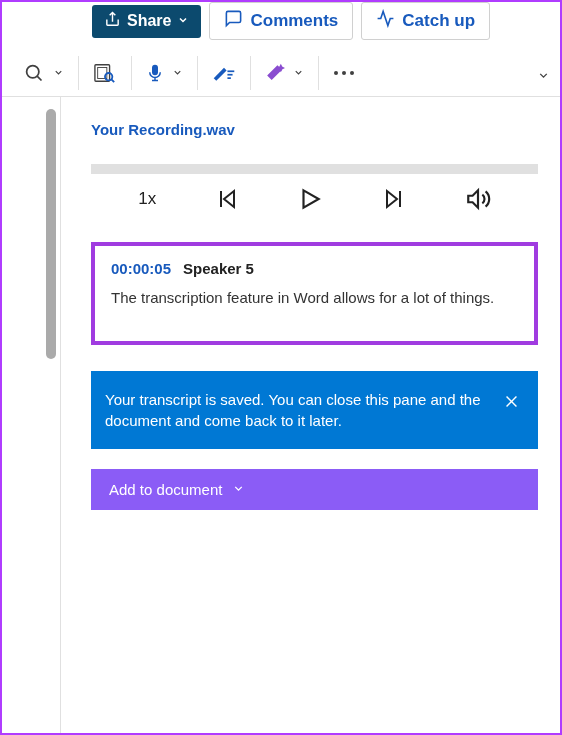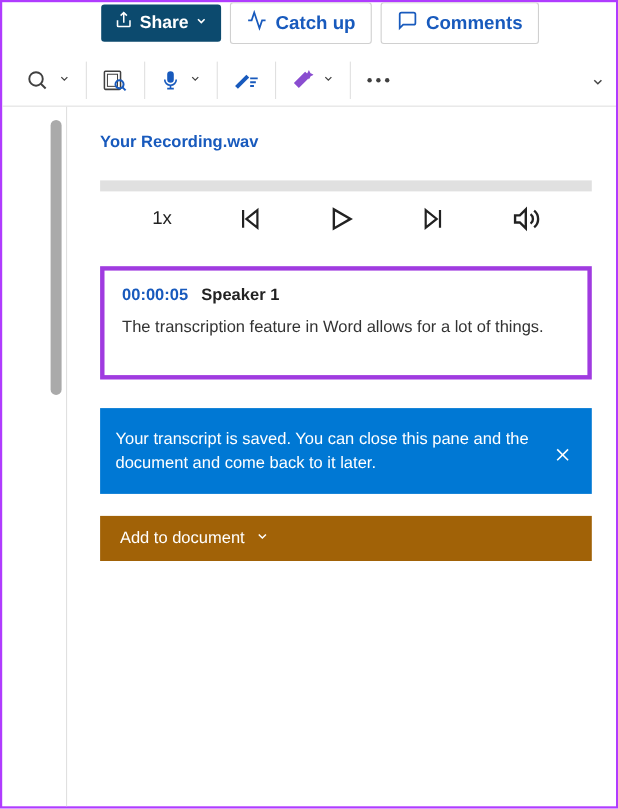--- a/index.html
+++ b/index.html
@@ -106,29 +106,29 @@
 }
 .seg-head { display: flex; gap: 12px; margin-bottom: 10px; }
 .seg-time { color: #185abd; font-size: 15px; font-weight: 600; }
 .seg-speaker { color: #222; font-size: 15px; font-weight: 600; }
 .seg-text { color: #333; font-size: 15px; line-height: 1.45; }
 .notice {
   background: #0078d4;
   color: #fff;
   padding: 18px 14px;
   display: flex;
-  align-items: flex-end;
+  align-items: flex-start;
   gap: 12px;
   margin-bottom: 20px;
 }
 .notice-text { flex: 1; font-size: 15px; line-height: 1.4; }
 .notice-close { color: #fff; cursor: pointer; padding: 4px; }
 .bottom-actions { display: flex; gap: 16px; }
 .add-btn {
-  background: #a16207;
+  background: #8b5cf6;
   color: #fff;
   border: none;
   padding: 12px 18px;
   font-size: 15px;
   display: flex;
   align-items: center;
   gap: 10px;
   flex: 1;
 }
 .new-btn {
@@ -153,32 +153,32 @@
     <span>Share</span>
     <span>
       <svg width="12" height="12" viewBox="0 0 24 24" fill="none" stroke="currentColor" stroke-width="3">
           <path d="M6 9l6 6 6-6"></path>
         </svg>
     </span>
   </button>
   <button class="action-btn">
     <span>
       <svg width="19" height="19" viewBox="0 0 24 24" fill="none" stroke="currentColor" stroke-width="2">
-          <path d="M22 12h-4l-3 9L9 3l-3 9H2"></path>
-        </svg>
-    </span>
-    <span>Catch up</span>
+          <path d="M21 15a2 2 0 01-2 2H7l-4 4V5a2 2 0 012-2h14a2 2 0 012 2z"></path>
+        </svg>
+    </span>
+    <span>Comments</span>
   </button>
   <button class="action-btn">
     <span>
       <svg width="19" height="19" viewBox="0 0 24 24" fill="none" stroke="currentColor" stroke-width="2">
-          <path d="M21 15a2 2 0 01-2 2H7l-4 4V5a2 2 0 012-2h14a2 2 0 012 2z"></path>
-        </svg>
-    </span>
-    <span>Comments</span>
+          <path d="M22 12h-4l-3 9L9 3l-3 9H2"></path>
+        </svg>
+    </span>
+    <span>Catch up</span>
   </button>
 </div>
 
 <div class="toolbar">
   <div class="tool-group">
     <span class="tool-icon">
       <svg width="21" height="21" viewBox="0 0 24 24" fill="none" stroke="#404040" stroke-width="2">
           <circle cx="10" cy="10" r="7"></circle>
           <line x1="20" y1="20" x2="15" y2="15"></line>
         </svg>
@@ -283,21 +283,21 @@
         <svg width="26" height="26" viewBox="0 0 24 24" fill="none" stroke="currentColor" stroke-width="2">
             <polygon points="3,9 7,9 12,4 12,20 7,15 3,15"></polygon>
             <path d="M16 8a5 5 0 010 8M19 5a9 9 0 010 14"></path>
           </svg>
       </span>
     </div>
 
     <div class="segment">
       <div class="seg-head">
         <span class="seg-time">00:00:05</span>
-        <span class="seg-speaker">Speaker 1</span>
+        <span class="seg-speaker">Speaker 5</span>
       </div>
       <div class="seg-text">The transcription feature in Word allows for a lot of things.</div>
     </div>
 
     <div class="notice">
       <div class="notice-text">Your transcript is saved. You can close this pane and the document and come back to it later.</div>
       <div class="notice-close">
         <svg width="17" height="17" viewBox="0 0 24 24" fill="none" stroke="currentColor" stroke-width="2">
             <line x1="5" y1="5" x2="19" y2="19"></line>
             <line x1="19" y1="5" x2="5" y2="19"></line>

